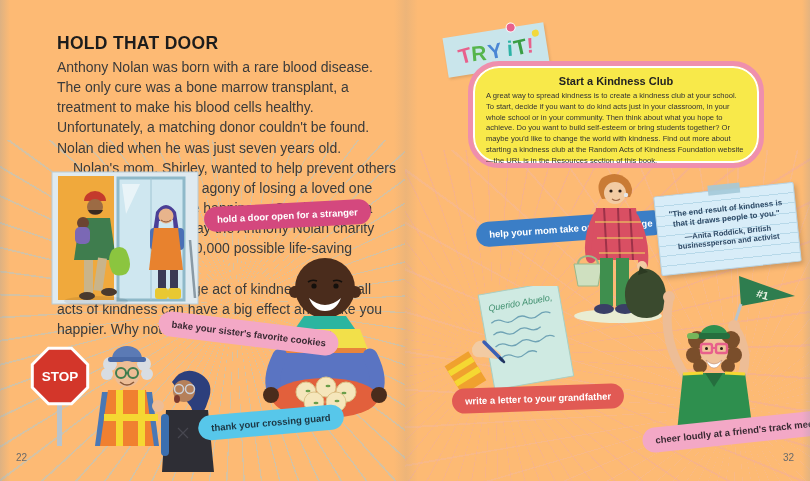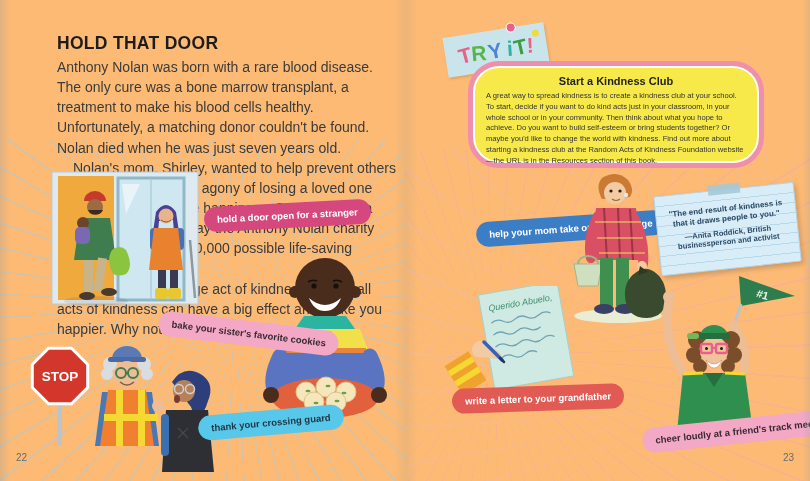--- a/index.html
+++ b/index.html
@@ -324,19 +324,19 @@
       <g>
         <polygon points="30,103 92,103 100,162 24,162" fill="#2e8f4e"></polygon>
         <polygon points="52,103 70,103 61,117" fill="#256e3e"></polygon>
         <line x1="30" y1="104" x2="50" y2="103" stroke="#f5d832" stroke-width="3"></line>
         <line x1="72" y1="103" x2="92" y2="104" stroke="#f5d832" stroke-width="3"></line>
       </g>
     </svg>
 
     <div class="pill dark pill-cheer">cheer loudly at a friend's track meet</div>
 
-    <div class="pagenum pr">23</div>
+    <div class="pagenum pr">32</div>
   </div>
 
   <div class="spine"></div>
   <div class="edge left"></div>
   <div class="edge right"></div>
 </div>
 
 </body></html>

